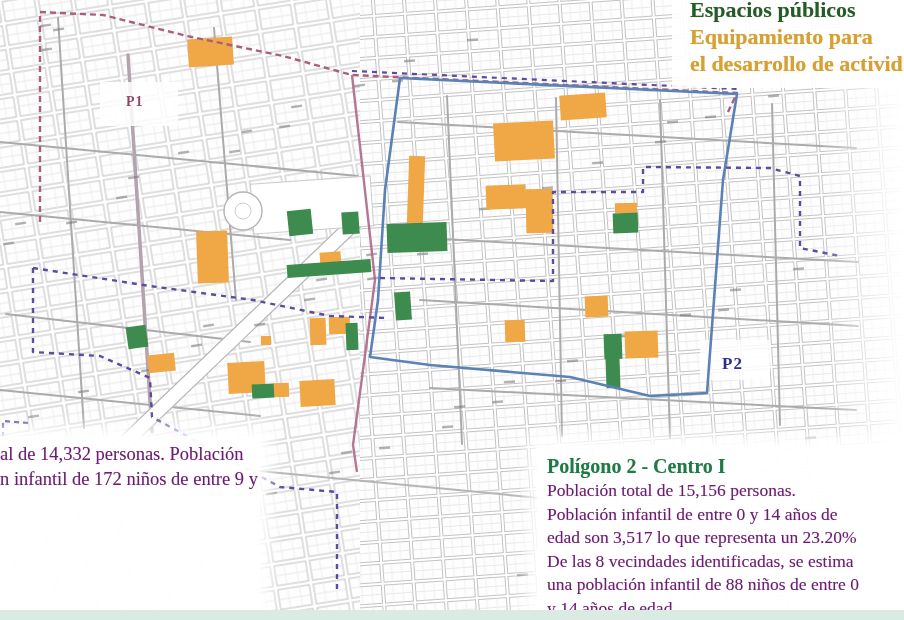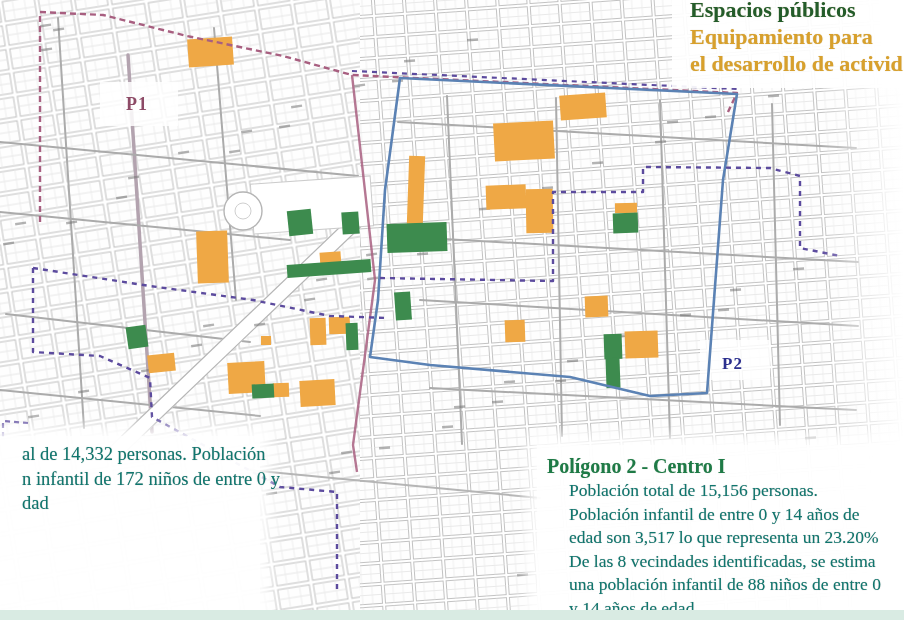--- a/index.html
+++ b/index.html
@@ -4,31 +4,31 @@
 <style>
   html,body{margin:0;padding:0;}
   body{width:904px;height:620px;overflow:hidden;background:#fdfdfd;
        font-family:"Liberation Serif", serif;position:relative;}
   #stage{position:absolute;inset:0;width:904px;height:620px;}
   #map-svg{position:absolute;left:0;top:0;}
   .panel{position:absolute;background:rgba(255,255,255,0.96);
          box-shadow:0 0 14px 10px rgba(255,255,255,0.9);}
   .panel-heading{font-weight:bold;font-size:20px;line-height:26px;white-space:nowrap;
                  text-shadow:0 0 1px rgba(120,150,120,.45);}
-  .panel-line{font-size:18.5px;line-height:24.5px;color:#0f766e;white-space:nowrap;
-              text-shadow:0 0 1px rgba(95,100,96,.45);margin-left:22px;}
+  .panel-line{font-size:18.5px;line-height:24.5px;color:#701a75;white-space:nowrap;
+              text-shadow:0 0 1px rgba(95,100,96,.45);}
   #panel-left{left:-8px;top:436px;width:256px;height:164px;padding:6px 4px 4px 8px;}
   #panel-right{left:537px;top:445px;width:400px;height:165px;padding:8px 0 4px 10px;}
   #panel-right .panel-line{font-size:17.5px;line-height:23.5px;}
   #title-block{position:absolute;left:690px;top:-4px;width:260px;
                font-weight:bold;font-size:22px;line-height:27px;white-space:nowrap;
                text-shadow:0 0 1px rgba(140,120,60,.4);}
   .map-label{position:absolute;font-weight:bold;
              text-shadow:0 0 4px #fff,0 0 6px #fff;}
-  #label-p1{left:126px;top:94px;font-size:18px;letter-spacing:1px;}
+  #label-p1{left:126px;top:94px;font-size:14px;letter-spacing:1px;}
   #label-p2{left:722px;top:354px;font-size:17px;letter-spacing:1px;}
   #footer-bar{position:absolute;left:0;top:610px;width:904px;height:10px;}
 </style>
 </head>
 <body>
 
 <div id="stage">
 
   <svg id="map-svg" width="904" height="620" viewBox="0 0 904 620" xmlns="http://www.w3.org/2000/svg">
     <defs>
@@ -197,22 +197,21 @@
   <div id="label-p2" class="map-label" style="color: rgb(43, 47, 142);">P2</div>
 
   <div id="title-block">
     <div style="color: rgb(35, 92, 42);">Espacios públicos</div>
     <div style="color: rgb(216, 160, 44);">Equipamiento para</div>
     <div style="color: rgb(216, 160, 44);">el desarrollo de activid</div>
   </div>
 
   <div id="panel-left" class="panel">
     <div class="panel-line">al de 14,332 personas. Población</div>
-    <div class="panel-line">n infantil de 172 niños de entre 0 y</div>
-    <div class="panel-line">dad</div>
+    <div class="panel-line">n infantil de 172 niños de entre 9 y</div>
   </div>
 
   <div id="panel-right" class="panel">
     <div class="panel-heading" style="color: rgb(30, 122, 70);">Polígono 2 - Centro I</div>
     <div class="panel-line">Población total de 15,156 personas.</div>
     <div class="panel-line">Población infantil de entre 0 y 14 años de</div>
     <div class="panel-line">edad son 3,517 lo que representa un 23.20%</div>
     <div class="panel-line">De las 8 vecindades identificadas, se estima</div>
     <div class="panel-line">una población infantil de 88 niños de entre 0</div>
     <div class="panel-line">y 14 años de edad</div>

